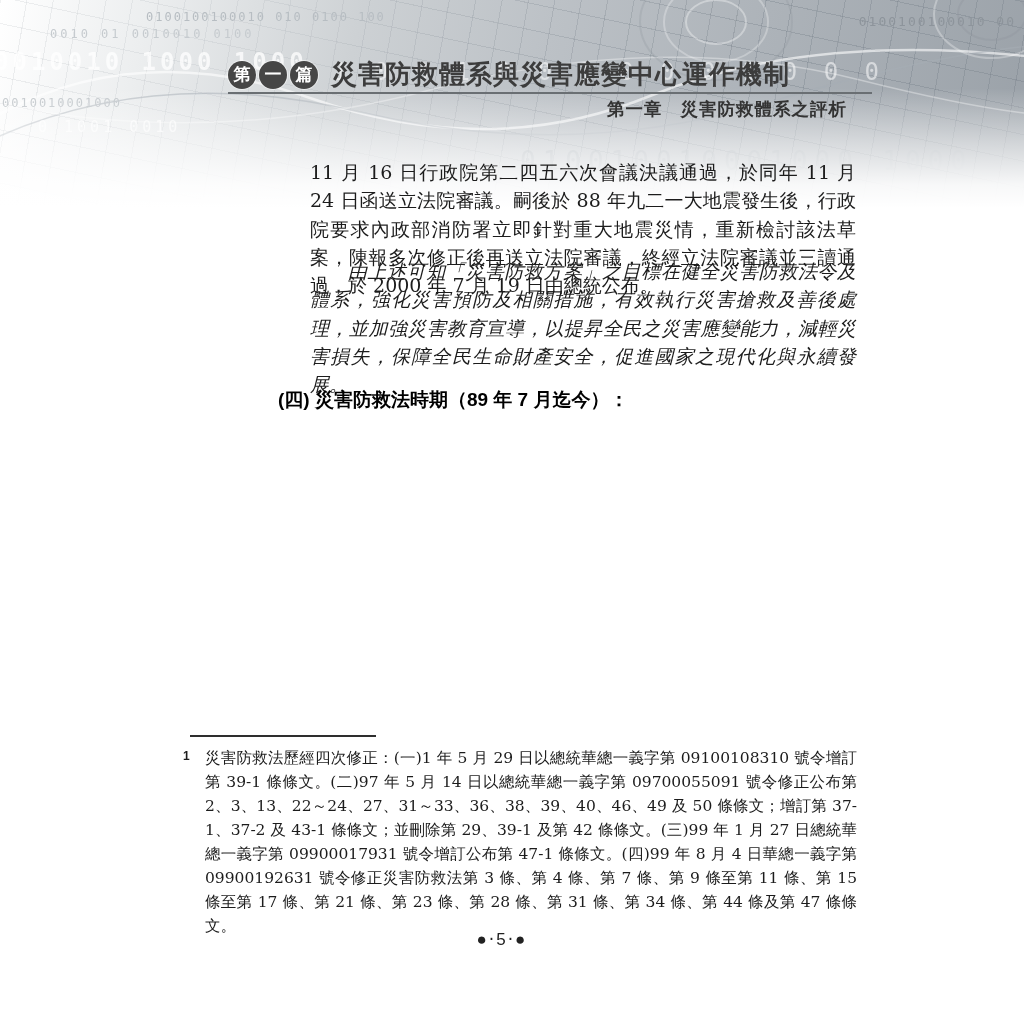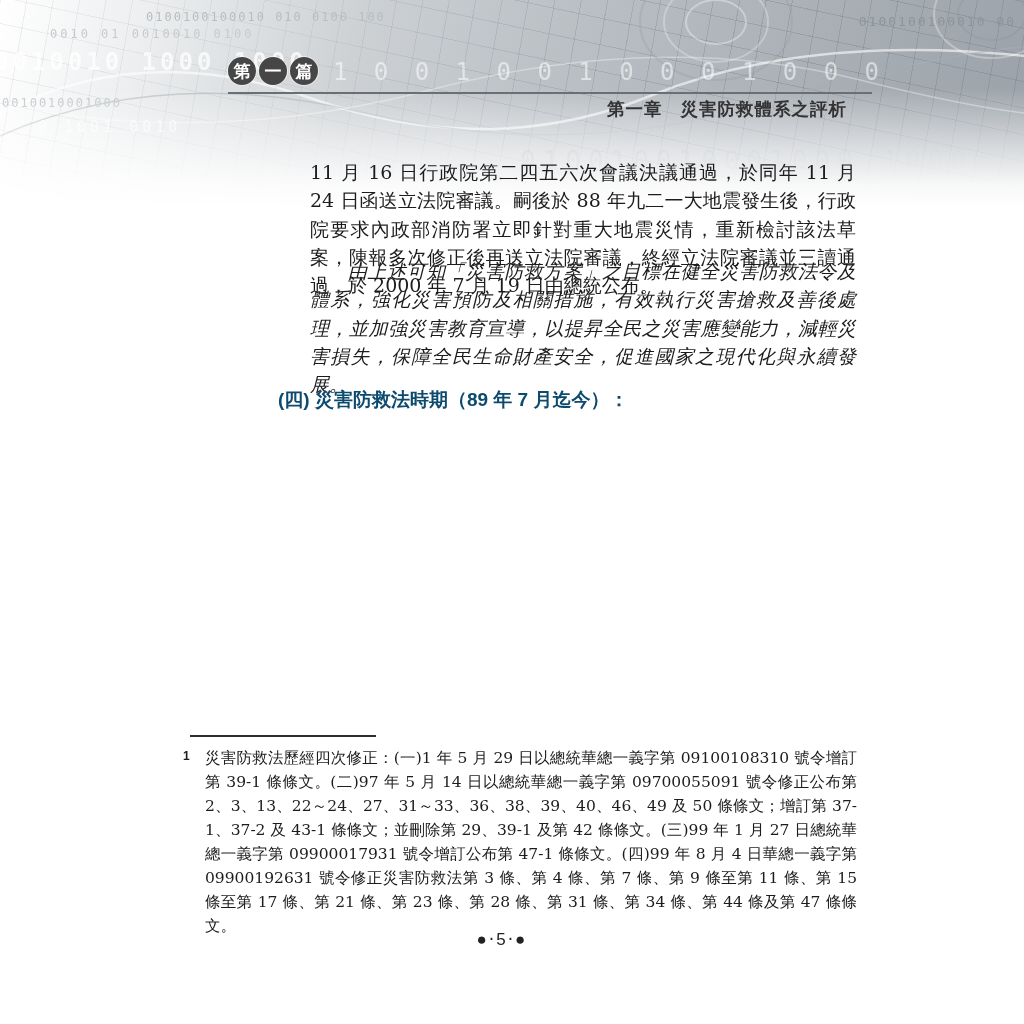--- a/index.html
+++ b/index.html
@@ -59,21 +59,21 @@
   .para{
     position:absolute;left:310px;width:546px;margin:0;
     font-size:19px;line-height:28.3px;text-align:justify;color:#1c1c1c;
   }
   .indent{text-indent:2em;}
   .p1{top:158px;}
   .p2{top:257px;font-style:italic;}
   .section-heading{
     position:absolute;top:386px;left:278px;width:578px;margin:0;
     font-family:"Liberation Sans","DejaVu Sans",sans-serif;
-    font-size:19px;font-weight:bold;color:#0c4a6e;line-height:28.3px;white-space:nowrap;
+    font-size:19px;font-weight:bold;color:#000000;line-height:28.3px;white-space:nowrap;
   }
   .p3{top:414px;}
   .p4{top:612px;}
   sup.fn-ref{font-size:12px;font-weight:bold;line-height:0;vertical-align:6px;font-family:"Liberation Sans",sans-serif;}
   
   .footnote-sep{position:absolute;top:735px;left:190px;width:186px;height:0;border-top:2px solid #2e2e2e;}
   .footnote-marker{
     position:absolute;top:749px;left:183px;
     font-family:"Liberation Sans","DejaVu Sans",sans-serif;font-weight:bold;font-size:12px;color:#1c1c1c;
   }
@@ -114,20 +114,21 @@
     <span class="bin b6">0010010001000</span>
     <span class="bin b7">0 1001 0010</span>
     <div class="banner-fade"></div>
 
     <div class="titlebar">
       <div class="badge">
         <span class="badge-circle">第</span>
         <span class="badge-circle">一</span>
         <span class="badge-circle">篇</span>
       </div>
+      <span class="part-title">災害防救體系與災害應變中心運作機制</span>
     </div>
     <div class="header-rule"></div>
     <div class="chapter-line">
       <span>第一章</span><span class="gap"></span><span>災害防救體系之評析</span>
     </div>
   </div>
 
   <p class="para p1">11 月 16 日行政院第二四五六次會議決議通過，於同年 11 月 24 日函送立法院審議。嗣後於 88 年九二一大地震發生後，行政院要求內政部消防署立即針對重大地震災情，重新檢討該法草案，陳報多次修正後再送立法院審議，終經立法院審議並三讀通過，於 2000 年 7 月 19 日由總統公布。</p>
   <p class="para p2 indent">由上述可知「災害防救方案」之目標在健全災害防救法令及體系，強化災害預防及相關措施，有效執行災害搶救及善後處理，並加強災害教育宣導，以提昇全民之災害應變能力，減輕災害損失，保障全民生命財產安全，促進國家之現代化與永續發展。</p>
 

